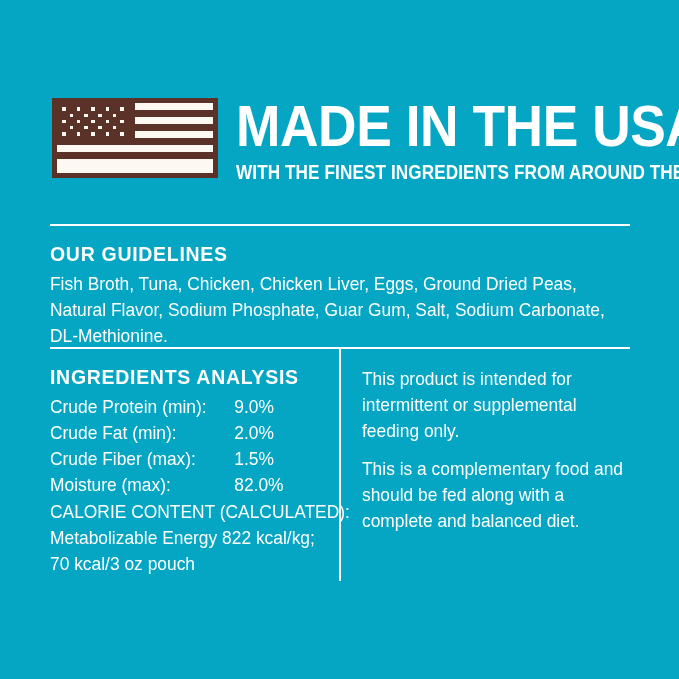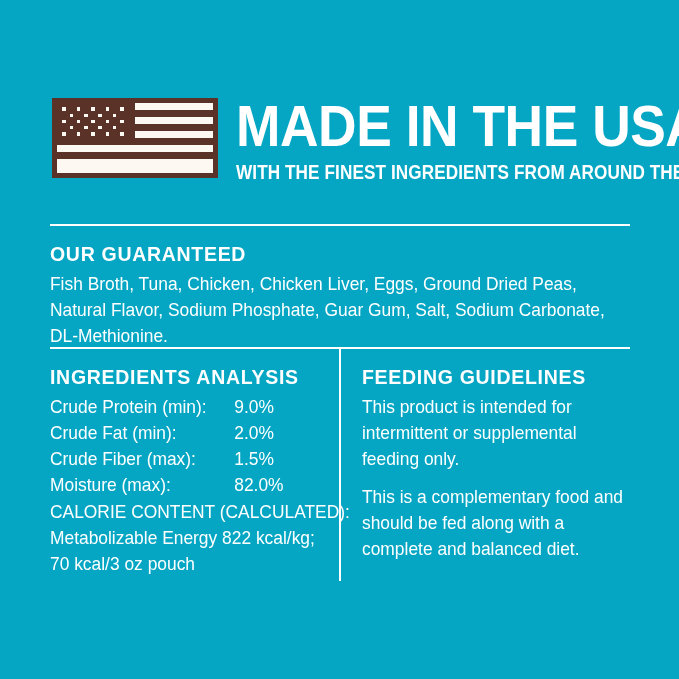--- a/index.html
+++ b/index.html
@@ -250,21 +250,21 @@
       <div class="main-title">MADE IN THE USA</div>
       <div class="sub-title">WITH THE FINEST INGREDIENTS FROM AROUND THE WORLD</div>
     </div>
   </div>
 
   <div class="hrule hrule-top"></div>
   <div class="hrule hrule-mid"></div>
   <div class="vrule"></div>
 
   <div class="ingredients">
-    <div class="sec-head">OUR GUARANTEED</div>
+    <div class="sec-head">OUR GUIDELINES</div>
     <p class="body-text">Fish Broth, Tuna, Chicken, Chicken Liver, Eggs, Ground Dried Peas, Natural Flavor, Sodium Phosphate, Guar Gum, Salt, Sodium Carbonate, DL-Methionine.</p>
   </div>
 
   <div class="ga">
     <div class="sec-head">INGREDIENTS ANALYSIS</div>
 
     <table class="ga-table">
       <tbody>
         <tr>
           <td class="lbl">Crude Protein (min):</td>
@@ -286,18 +286,17 @@
     </table>
 
     <div class="calorie">
       <div class="calorie-head">CALORIE CONTENT (CALCULATED):</div>
       <div class="calorie-head">Metabolizable Energy 822 kcal/kg;</div>
       <div class="calorie-head">70 kcal/3 oz pouch</div>
     </div>
   </div>
 
   <div class="fg">
-    <div class="sec-head">FEEDING GUIDELINES</div>
     <p>This product is intended for intermittent or supplemental feeding only.</p>
     <p>This is a complementary food and should be fed along with a complete and balanced diet.</p>
   </div>
 
 </div>
 
 </body></html>

